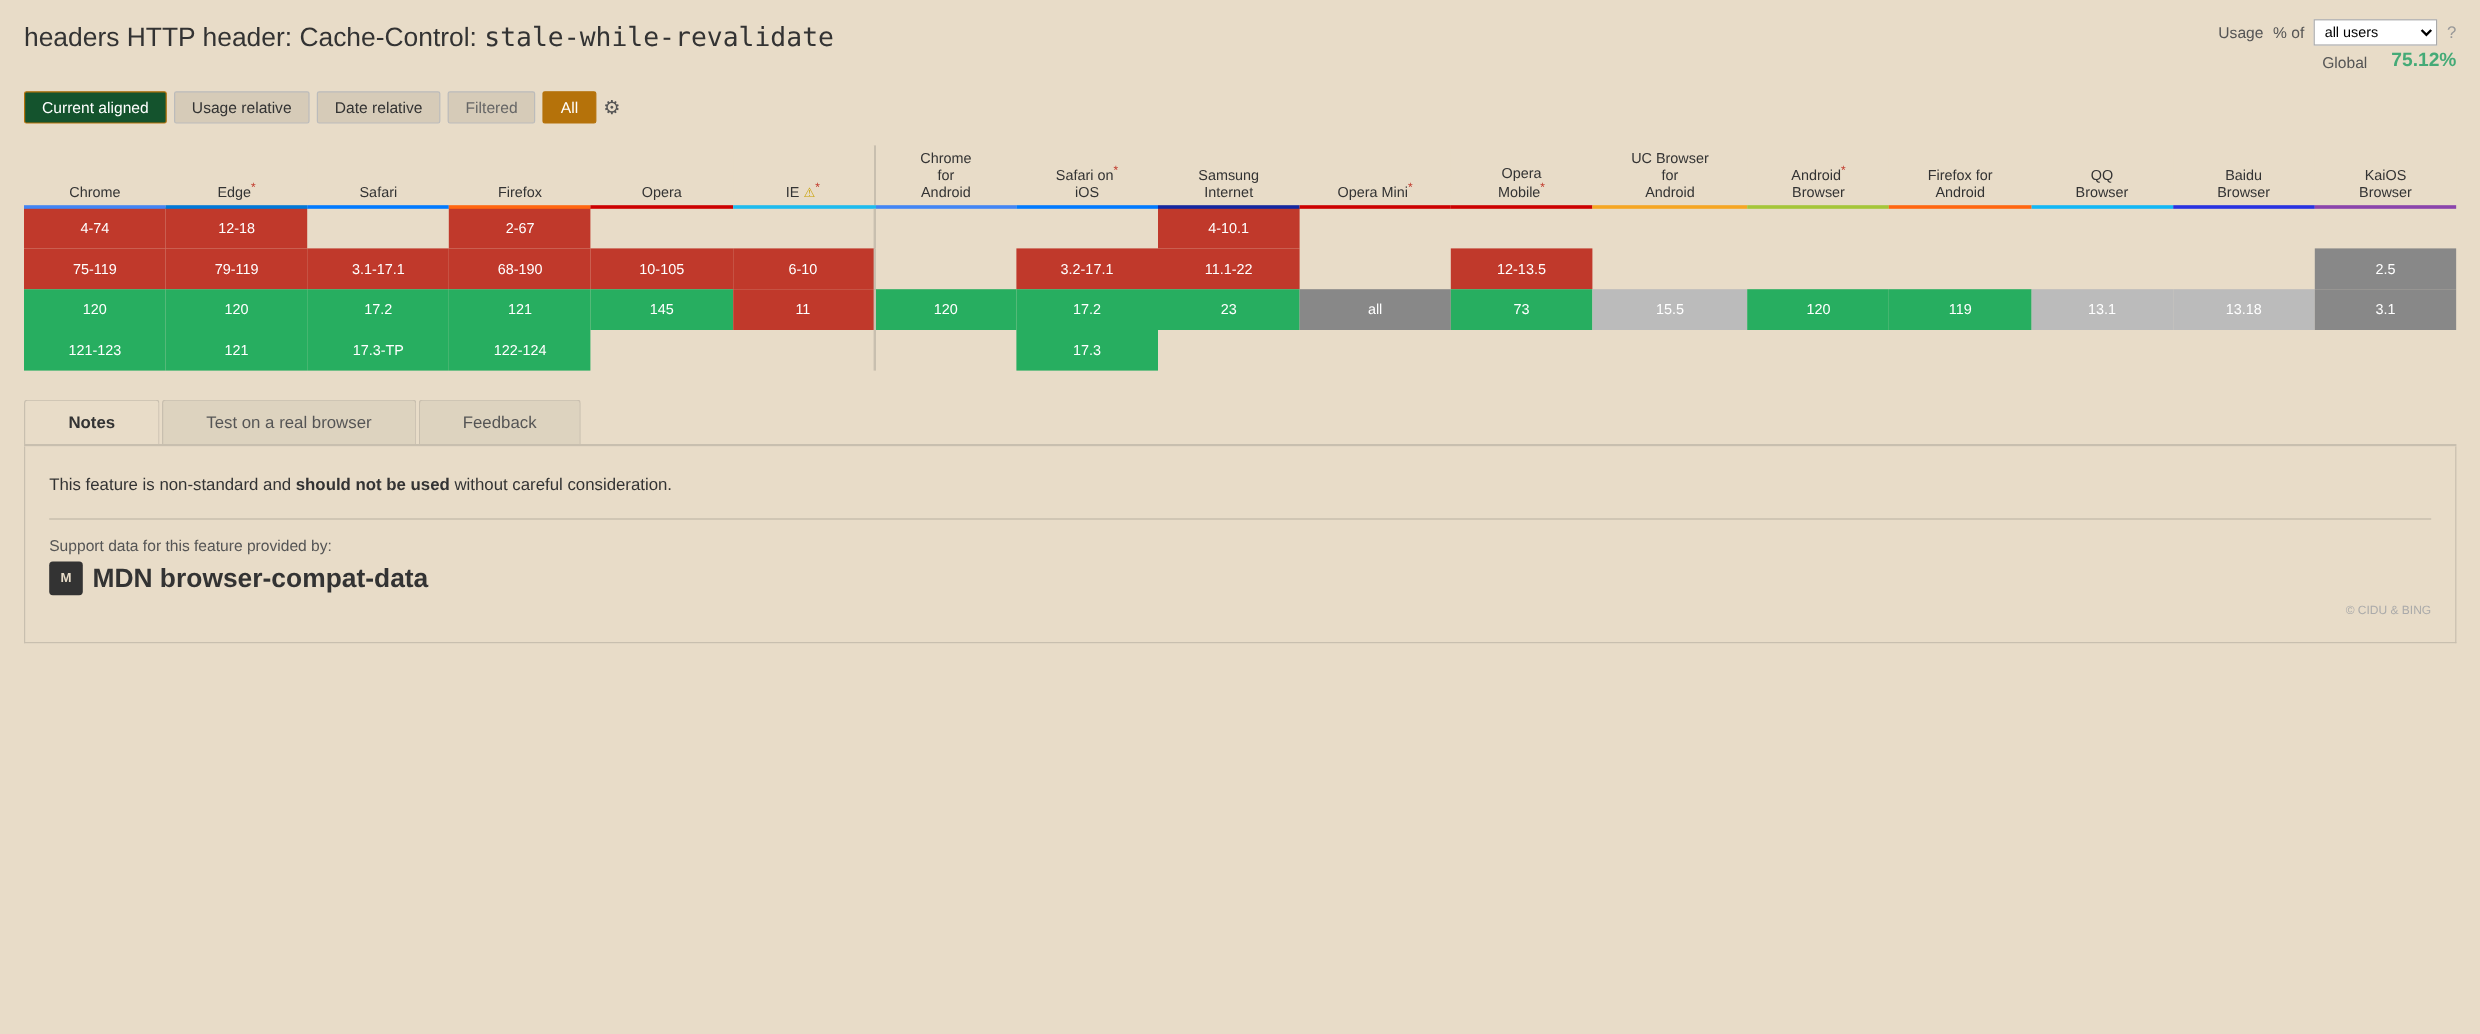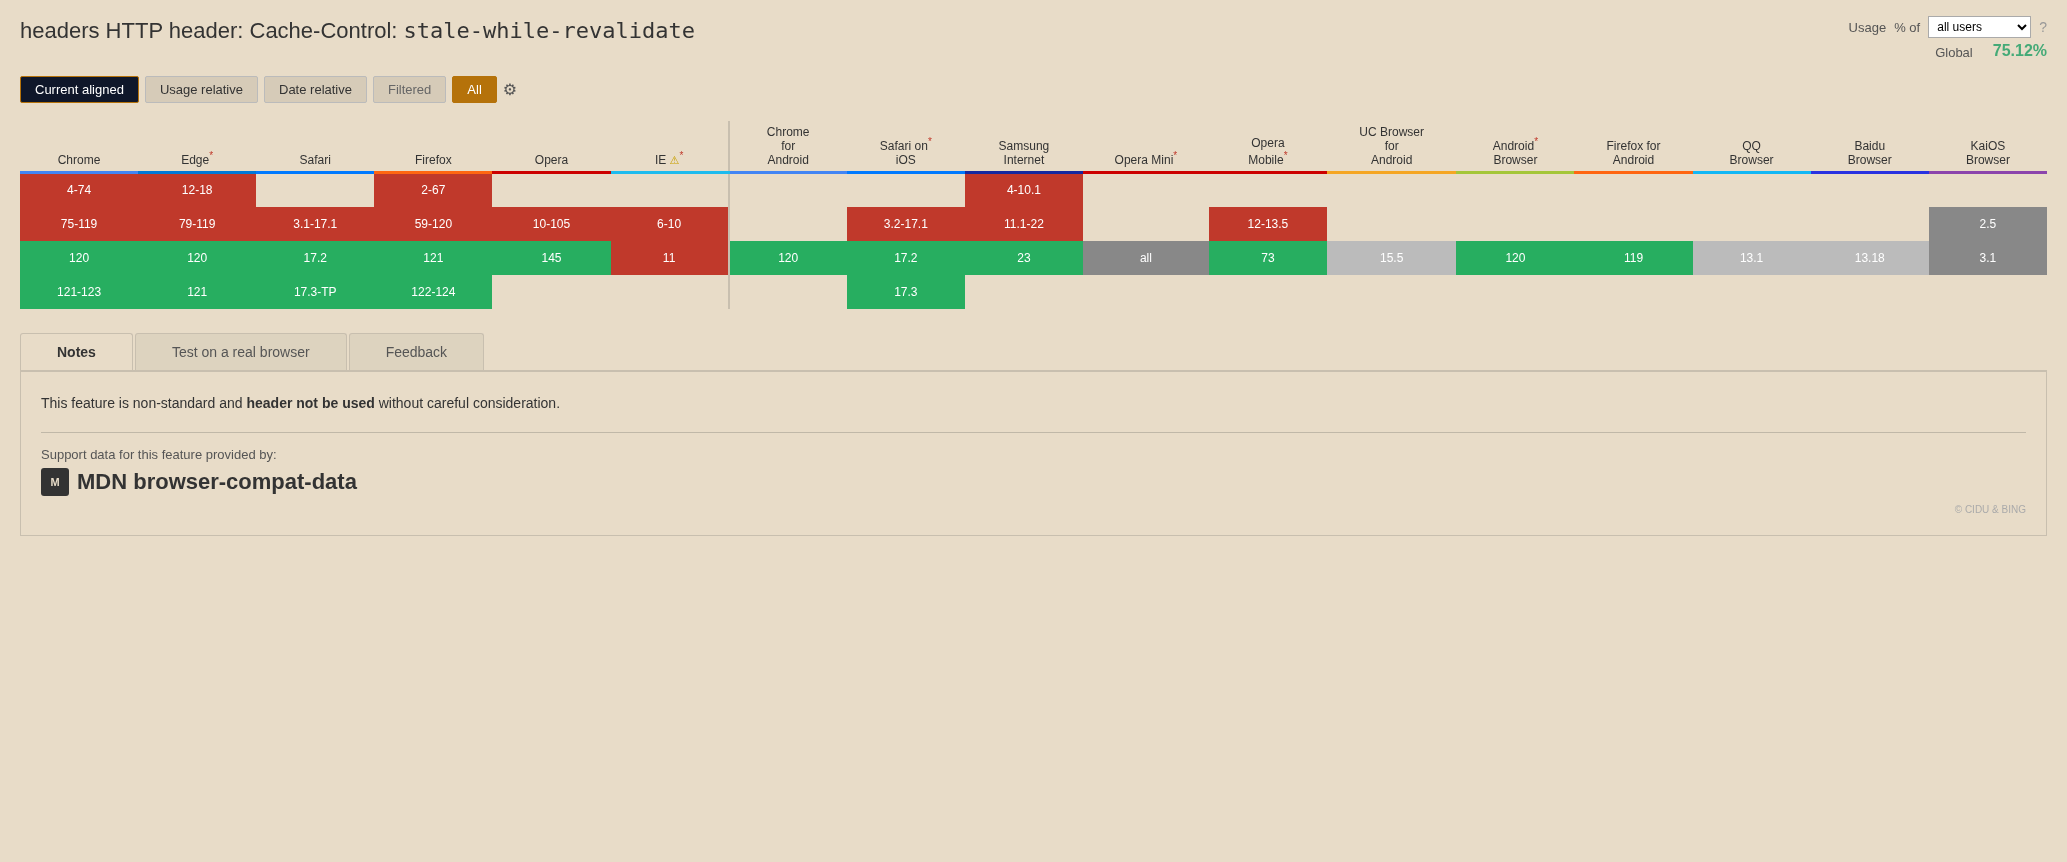--- a/index.html
+++ b/index.html
@@ -53,21 +53,21 @@
     .btn {
       padding: 5px 14px;
       border: 1px solid #bbb;
       background: #d6cbb8;
       color: #333;
       cursor: pointer;
       font-size: 13px;
       border-radius: 2px;
     }
     .btn.active {
-      background: #0f172a;
+      background: #14532d;
       color: #fff;
       border-color: #b5720a;
     }
     .btn.all-btn {
       background: #b5720a;
       color: #fff;
       border-color: #b5720a;
     }
     .btn.filtered-btn {
       background: #d6cbb8;
@@ -289,21 +289,21 @@
             <td class="cell-empty"></td>
             <td class="cell-empty"></td>
             <td class="cell-empty"></td>
             <td class="cell-empty"></td>
             <td class="cell-empty"></td>
           </tr>
           <tr>
             <td class="cell-red">75-119</td>
             <td class="cell-red">79-119</td>
             <td class="cell-red">3.1-17.1</td>
-            <td class="cell-red">59-120</td>
+            <td class="cell-red">68-190</td>
             <td class="cell-red">10-105</td>
             <td class="cell-red">6-10</td>
             <td class="cell-empty" style="border-left: 2px solid rgb(200, 191, 175);"></td>
             <td class="cell-red">3.2-17.1</td>
             <td class="cell-red">11.1-22</td>
             <td class="cell-empty"></td>
             <td class="cell-red">12-13.5</td>
             <td class="cell-empty"></td>
             <td class="cell-empty"></td>
             <td class="cell-empty"></td>
@@ -354,21 +354,21 @@
   </div>
 
   <div class="tabs-bar">
     <div class="tab active">Notes</div>
     <div class="tab">Test on a real browser</div>
     <div class="tab">Feedback</div>
   </div>
 
   <div class="notes-panel">
     <p class="notes-text">
-      <span>This feature is non-standard and </span><b>header not be used</b><span> without careful consideration.</span>
+      <span>This feature is non-standard and </span><b>should not be used</b><span> without careful consideration.</span>
     </p>
     <hr class="divider">
     <p class="support-credit">Support data for this feature provided by:</p>
     <div class="mdn-brand">
       <div class="mdn-logo">M</div>
       <span>MDN browser-compat-data</span>
     </div>
     <div class="caniuse-credit">© CIDU &amp; BING</div>
   </div>
 

